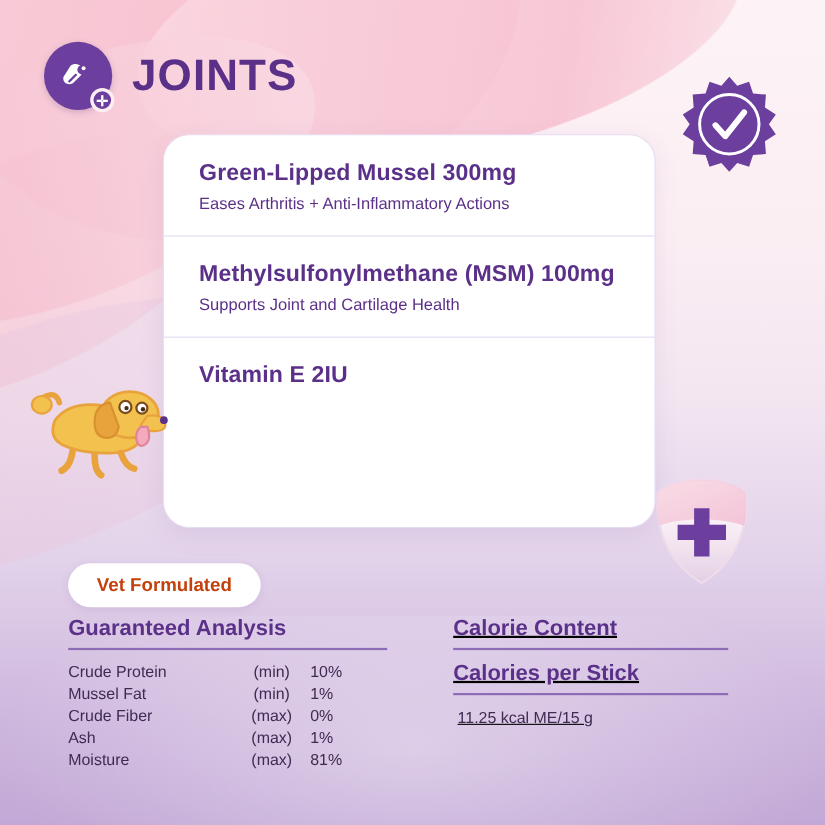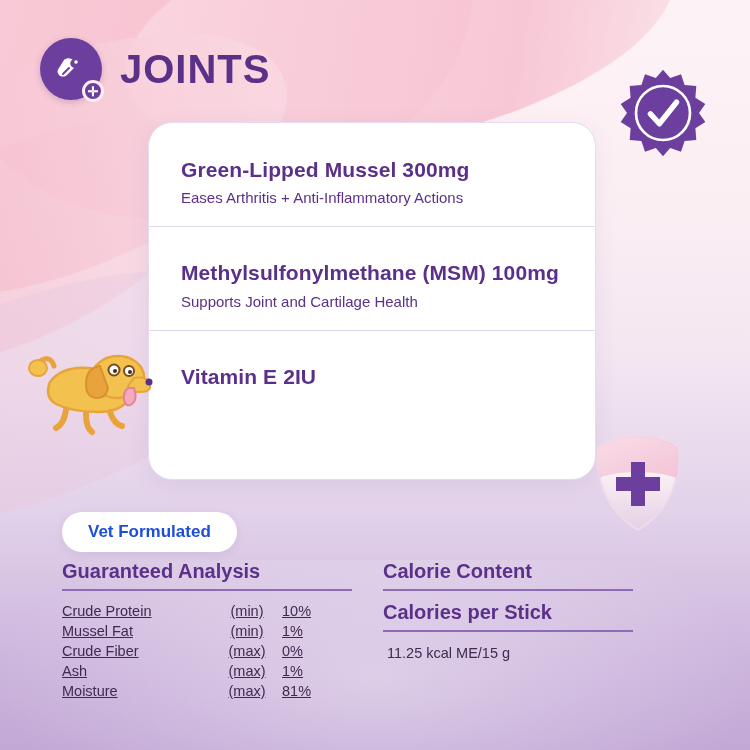--- a/index.html
+++ b/index.html
@@ -104,21 +104,21 @@
     padding: 22px 30px 20px 32px;
     position: relative;
   }
   .ing + .ing::before {
     content: "";
     position: absolute; top: 0; left: 0; right: 0;
     height: 1px; background: #e3d9ef;
   }
   .ing-name {
     font-size: 21px; font-weight: 800; color: #5b3089;
-    line-height: 1.25; letter-spacing: .1px; margin-top: 12px;
+    line-height: 1.25; letter-spacing: .1px;
   }
   .ing-desc {
     margin-top: 6px;
     font-size: 15px; color: #5b3089; font-weight: 400;
   }
 
   
   .seal {
     position: absolute; top: 68px; right: 42px;
     width: 90px; height: 90px; z-index: 4;
@@ -135,43 +135,43 @@
     position: absolute; left: 22px; top: 330px;
     width: 150px; height: 130px; z-index: 4;
   }
 
   
   .vet-pill {
     position: absolute; left: 62px; top: 512px;
     background: #fff;
     border-radius: 20px;
     padding: 10px 26px;
-    font-size: 17px; font-weight: 800; color: #1d4ed8;
+    font-size: 17px; font-weight: 800; color: #c2410c;
     box-shadow: 0 2px 8px rgba(120,80,160,.12);
     z-index: 5;
   }
 
   
   .bottom {
     position: absolute; left: 62px; top: 560px; right: 40px;
-    display: flex; gap: 31px; z-index: 5;
+    display: flex; gap: 60px; z-index: 5;
   }
   .col-left { width: 290px; }
-  .col-right { width: 250px; }
+  .col-right { width: 250px; text-decoration: underline; }
   .sec-title {
     font-size: 20px; font-weight: 800; color: #5b3089;
     padding-bottom: 6px;
     border-bottom: 2px solid #8e6cb5;
     margin-bottom: 10px;
   }
   table.ga {
     width: 100%; border-collapse: collapse;
     font-size: 14.5px; color: #3f2b52;
   }
-  table.ga td { padding: 2px 0; text-decoration: underline; }
+  table.ga td { padding: 2px 0; }
   table.ga td.nm { width: 150px; }
   table.ga td.q  { width: 70px; text-align: center; }
   table.ga td.v  { text-align: left; }
   .cal-line {
     font-size: 14.5px; color: #3f2b52; padding: 3px 0 14px 4px;
   }
   .cal-line.last { padding-bottom: 0; }
 </style>
 </head>
 <body>

